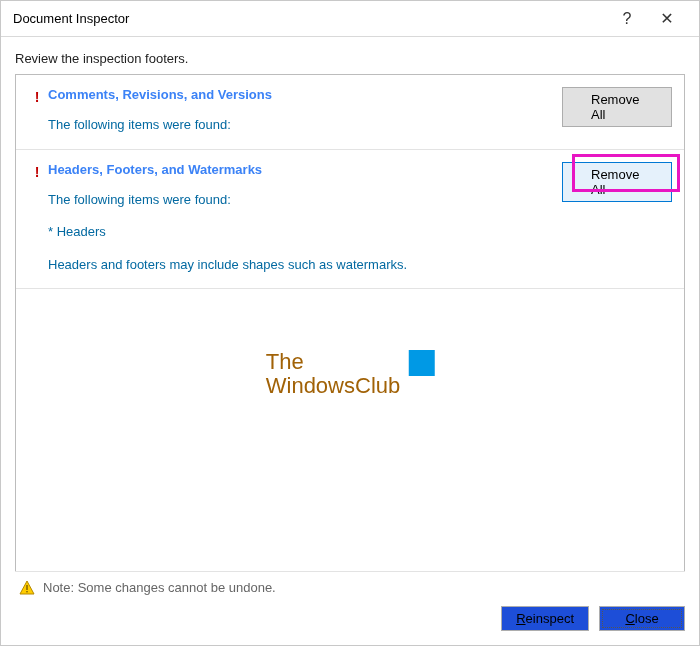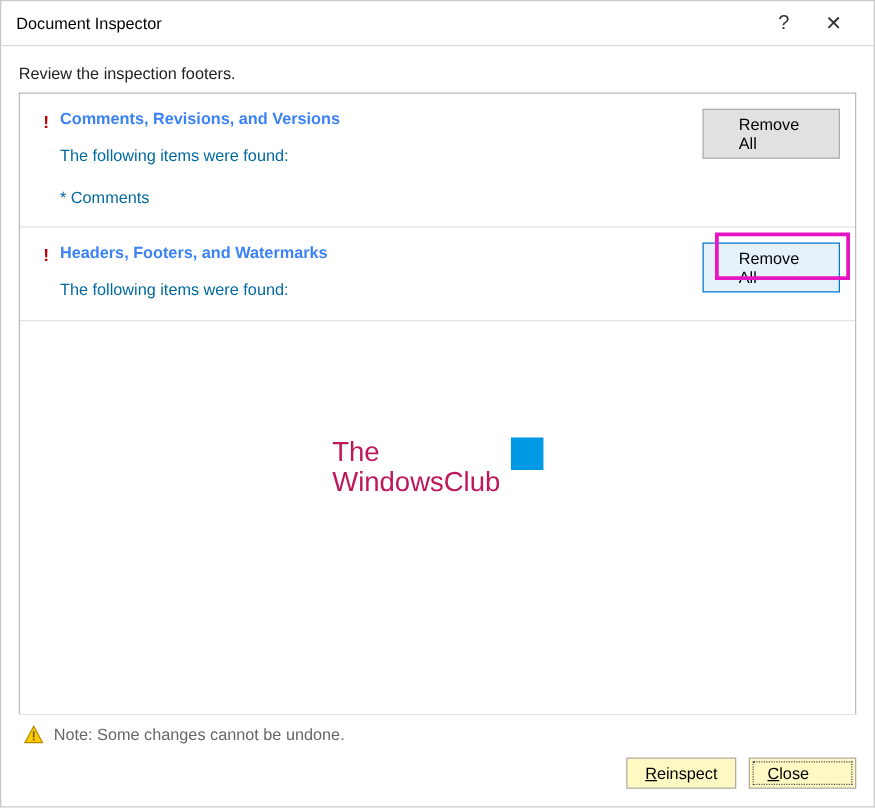--- a/index.html
+++ b/index.html
@@ -114,21 +114,21 @@
       position: absolute;
       top: 275px;
       left: 50%;
       transform: translateX(-50%);
       display: flex;
       align-items: center;
       gap: 8px;
     }
     .watermark .wm-text {
       font-size: 22px;
-      color: #be185d;
+      color: #a16207;
       line-height: 1.1;
     }
     .wm-logo {
       width: 26px;
       height: 26px;
       background: #0099e5;
       margin-bottom: 22px;
     }
     .divider-line {
       border-top: 1px solid #e3e3e3;
@@ -145,26 +145,27 @@
       height: 16px;
       display: block;
     }
     .button-row {
       display: flex;
       justify-content: flex-end;
       gap: 10px;
       padding: 0 14px 14px 14px;
     }
     .btn2 {
-      background: #fef9c3;
+      background: #1d4ed8;
       border: 1px solid #adadad;
       padding: 4px 14px;
       font-size: 13px;
       color: #000;
       min-width: 86px;
+      text-align: center;
       cursor: default;
     }
     .btn2.default {
       outline: 1px dotted #555;
       outline-offset: -4px;
     }
     .underline-first::first-letter {
       text-decoration: underline;
     }
   </style>
@@ -182,34 +183,35 @@
 
   <div class="results-box">
 
     <div class="section">
       <div class="icon-col">
           <span class="excl">!</span>
         </div>
       <div class="text-col">
         <div class="sec-title">Comments, Revisions, and Versions</div>
         <div class="sec-line">The following items were found:</div>
-        <div class="sec-line">* Comments</div>
       </div>
       <div class="btn-col">
         <div class="btn">Remove All</div>
       </div>
     </div>
 
     <div class="section" style="position:relative;">
       <div class="icon-col">
           <span class="excl">!</span>
         </div>
       <div class="text-col">
         <div class="sec-title">Headers, Footers, and Watermarks</div>
         <div class="sec-line">The following items were found:</div>
+        <div class="sec-line">* Headers</div>
+        <div class="sec-line">Headers and footers may include shapes such as watermarks.</div>
       </div>
       <div class="btn-col">
         <div class="btn highlight-frame">Remove All</div>
       </div>
       <div class="magenta-box" style="top:4px; right:4px; width:108px; height:38px;"></div>
     </div>
 
     <div class="watermark">
       <div>
         <div class="wm-text">The</div>

